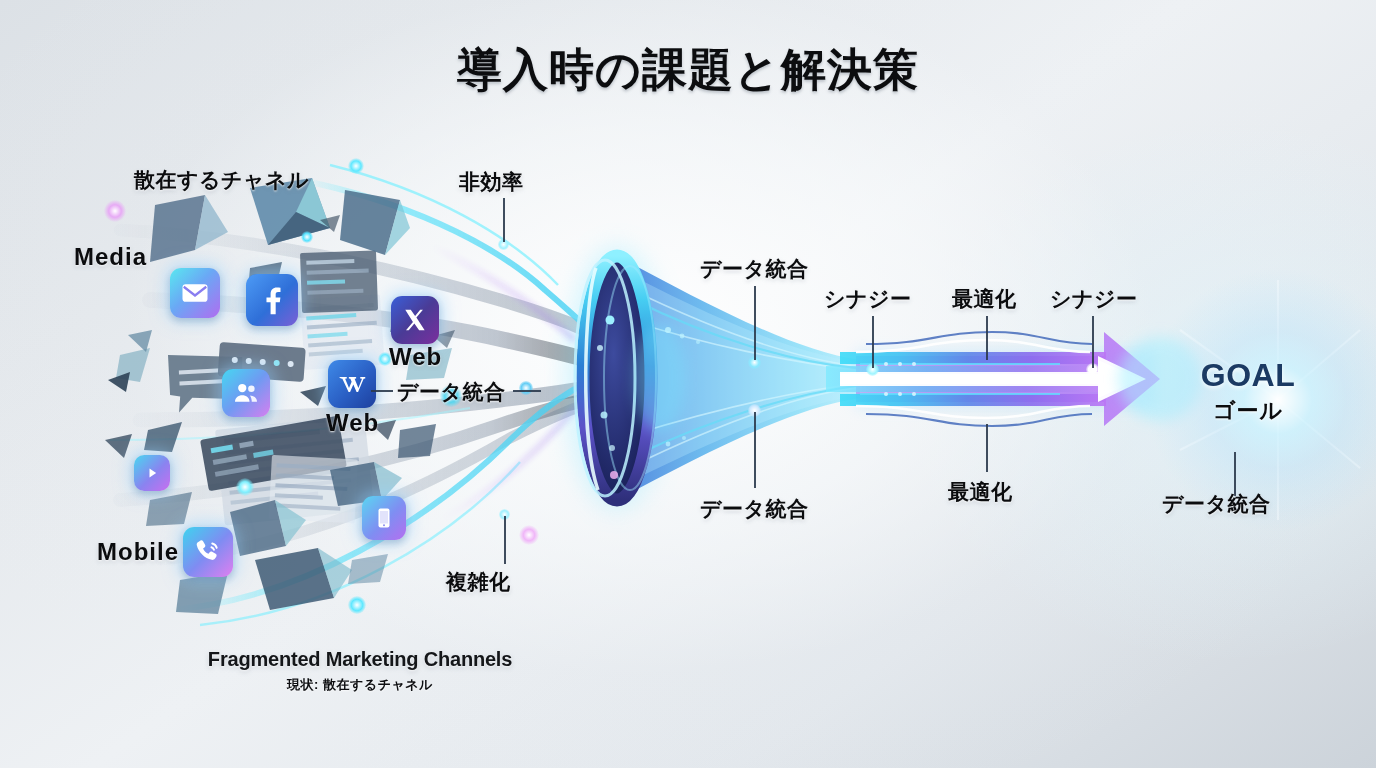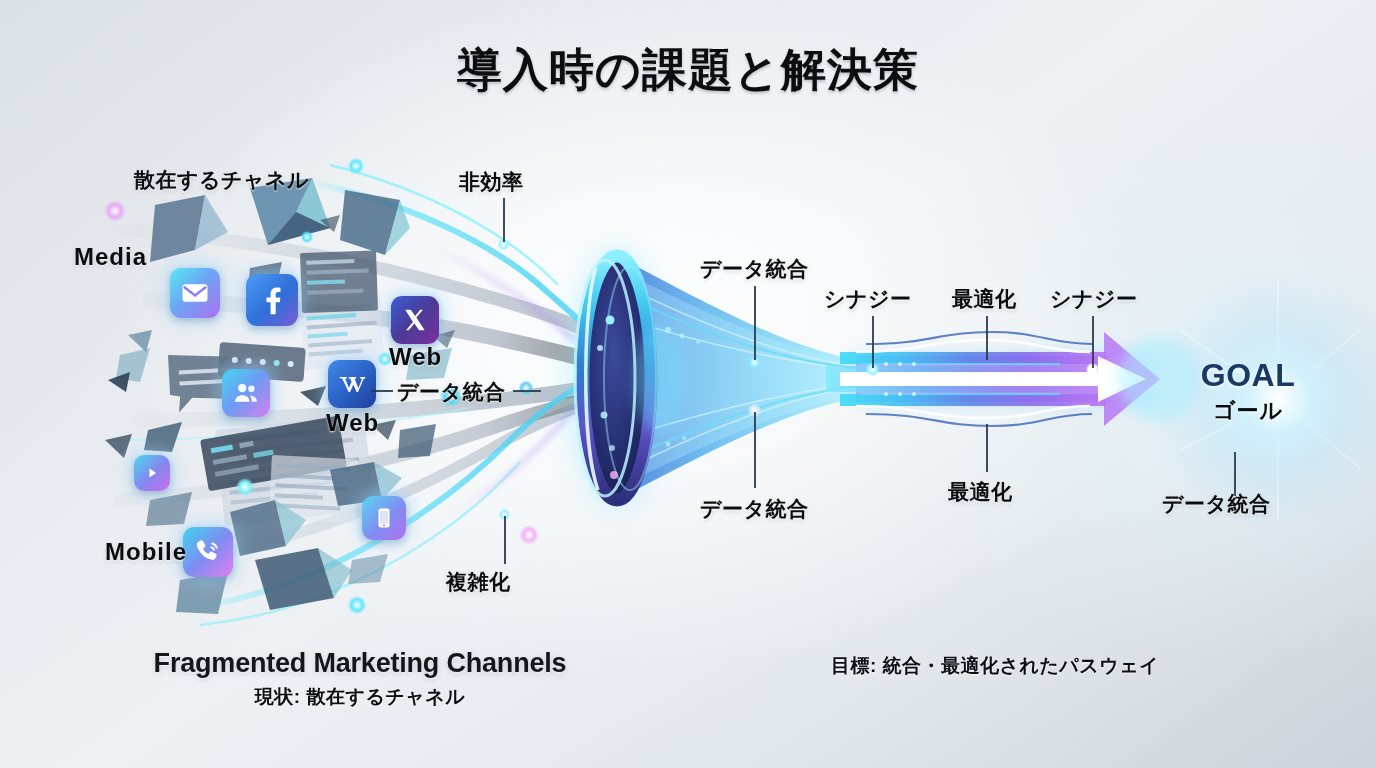--- a/index.html
+++ b/index.html
@@ -62,25 +62,25 @@
   }
   #goalText .goal-ja {
     font-size:22px; font-weight:bold; color:#0b0c0e; letter-spacing:1px;
     margin-top:2px; display:block;
     text-shadow:0 1px 2px rgba(255,255,255,0.85);
   }
 
   
   .caption { position:absolute; text-align:center; z-index:36; }
   .caption .cap-en {
-    display:block; font-size:27px; font-weight:bold; color:#141619; letter-spacing:-0.2px;
+    display:block; font-size:20px; font-weight:bold; color:#141619; letter-spacing:-0.2px;
     text-shadow:0 1px 2px rgba(255,255,255,0.7), 0 2px 5px rgba(120,130,145,0.3);
   }
   .caption .cap-ja {
-    display:block; font-size:19px; font-weight:bold; color:#0d0e11; margin-top:5px; letter-spacing:0.5px;
+    display:block; font-size:13px; font-weight:bold; color:#0d0e11; margin-top:5px; letter-spacing:0.5px;
     text-shadow:0 1px 2px rgba(255,255,255,0.7);
   }
 
   
   .appicon {
     position:absolute; z-index:30;
     border-radius:11px;
     display:flex; align-items:center; justify-content:center;
     box-shadow:0 0 16px 4px rgba(150,210,255,0.55), 0 3px 7px rgba(40,60,90,0.3);
   }
@@ -372,21 +372,21 @@
     </g>
   </svg>
 
   <div id="title">導入時の課題と解決策</div>
 
   <div class="lbl ch" style="left:134px; top:166px;">散在するチャネル</div>
 
   <div class="lbl en big" style="left:74px; top:243px;">Media</div>
 
 
-  <div class="lbl en big" style="left:97px; top:538px;margin-left:8px;">Mobile</div>
+  <div class="lbl en big" style="left:97px; top:538px;">Mobile</div>
 
   <div class="lbl en big" style="left:389px; top:343px;">Web</div>
 
   <div class="lbl en big" style="left:326px; top:409px;">Web</div>
 
   <div class="appicon" style="left:170px; top:268px; width:50px; height:50px;
               background:linear-gradient(135deg,#59e8f0 0%,#6aa8f5 45%,#b06df0 100%);">
     <svg width="30" height="30" viewBox="0 0 24 24">
       <rect x="2" y="5" width="20" height="14" rx="2.5" fill="#ffffff"></rect>
       <path d="M3 7 L12 14 L21 7" stroke="#8a7df0" stroke-width="1.8" fill="none"></path>
@@ -500,16 +500,15 @@
   </div>
   <div class="leader" style="left:1234px; top:452px; height:44px;"></div>
   <div class="lbl ch" style="left:1162px; top:490px;">データ統合</div>
 
   <div class="caption" style="left:60px; top:648px; width:600px;">
     <span class="cap-en">Fragmented Marketing Channels</span>
     <span class="cap-ja">現状: 散在するチャネル</span>
   </div>
 
   <div class="caption" style="left:700px; top:648px; width:590px;">
-    <span class="cap-ja">目標: 統合・最適化されたパスウェイ</span>
   </div>
 
 </div>
 
 </body></html>

